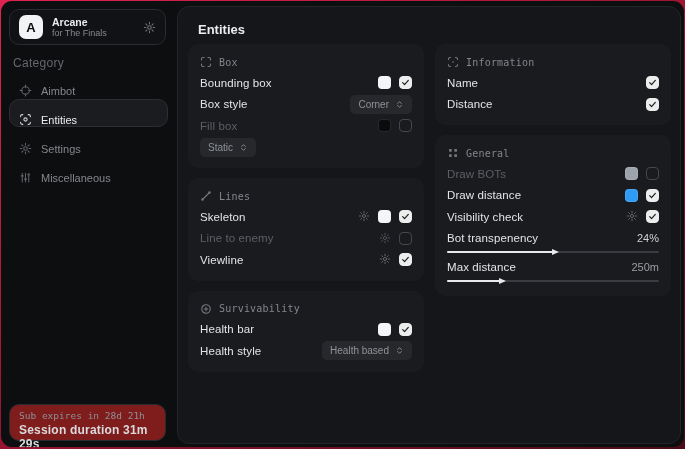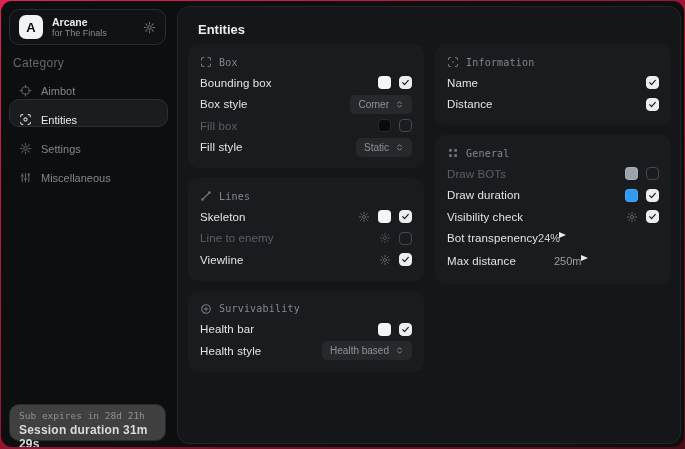--- a/index.html
+++ b/index.html
@@ -24,58 +24,58 @@
 
   .category-label{position:absolute;left:12px;top:55px;font-size:12px;color:#64676c;letter-spacing:.3px;}
 
   .nav{position:absolute;left:8px;top:69px;width:159px;display:flex;flex-direction:column;gap:1px;}
   .nav-item{height:28px;display:flex;align-items:flex-end;gap:9px;padding:0 9px;border-radius:10px;
     color:#83868b;font-size:11px;border:1px solid transparent;box-sizing:border-box;cursor:default;}
   .nav-item .nico{color:#5e6166;display:flex;}
   .nav-item.active{background:#1b1c20;border-color:#2d2e33;color:#eceded;}
   .nav-item.active .nico{color:#d4d5d7;}
 
-  .status-card{position:absolute;left:8px;bottom:6px;width:157px;height:37px;border:1px solid #2a2b2f;background:#404040;
+  .status-card{position:absolute;left:8px;bottom:6px;width:157px;height:37px;border:1px solid #2a2b2f;background:#7f1d1d;
     border-radius:10px;padding:5px 9px;box-sizing:border-box;}
   .status-line1{font-family:"DejaVu Sans Mono","Liberation Mono",monospace;font-size:9.5px;color:#8d9095;white-space:nowrap;}
   .status-line2{font-size:12px;font-weight:700;color:#d9dadc;margin-top:2px;letter-spacing:.2px;}
 
   
   .main{position:absolute;left:176px;top:5px;right:3px;bottom:3px;background:#151619;border:1px solid #242529;border-radius:12px;}
   .page-title{position:absolute;left:20px;top:15px;font-size:13px;font-weight:700;color:#ececee;}
 
   .col{position:absolute;top:37px;width:236px;display:flex;flex-direction:column;gap:10px;}
   .col-left{left:10px;}
   .col-right{left:257px;}
 
   .card{background:#1a1b1f;border-radius:10px;padding:8px 12px 10px;box-sizing:border-box;}
   .card-header{display:flex;align-items:center;gap:7px;height:20px;color:#83868b;
     font-family:"DejaVu Sans Mono","Liberation Mono",monospace;font-size:10px;letter-spacing:.2px;}
   .card-header .hico{display:flex;color:#75787d;}
 
   .row{display:flex;align-items:center;height:21.5px;}
   .row-label{flex:1;font-size:11.5px;font-weight:500;color:#e3e4e6;letter-spacing:.1px;}
   .row.disabled .row-label{color:#5c5f64;}
-  .controls{display:flex;align-items:center;gap:8px;}
+  .controls{display:flex;gap:8px;}
   .gear-sm{color:#63666b;display:flex;}
   .row.disabled .gear-sm{color:#4d5055;}
 
   .swatch{width:13px;height:13px;border-radius:4px;box-shadow:inset 0 0 0 1px rgba(255,255,255,.12);flex:none;}
   .checkbox{width:13px;height:13px;border:1.5px solid #54575c;border-radius:4px;box-sizing:border-box;
     display:flex;align-items:center;justify-content:center;flex:none;cursor:pointer;}
   .checkbox .check{opacity:0;display:flex;}
   .checkbox.on{background:#eceded;border-color:#eceded;}
   .checkbox.on .check{opacity:1;color:#1a1b1d;}
   .row.disabled .checkbox{border-color:#44474c;}
 
   .dropdown{display:inline-flex;align-items:center;gap:6px;height:19px;padding:0 8px;background:#26282c;border-radius:5px;
     color:#8f9297;font-size:10px;cursor:pointer;}
   .dropdown .chev{display:flex;color:#8f9297;}
 
-  .slider-row{display:flex;flex-direction:row;justify-content:flex-start;padding:2px 0 4px;}
+  .slider-row{display:flex;flex-direction:column;justify-content:flex-start;padding:2px 0 4px;}
   .slider-top{display:flex;justify-content:space-between;align-items:center;height:17px;}
   .slider-value{font-size:11px;color:#cfd1d4;}
   .slider-value.dim{color:#9a9da1;margin-left:38px;}
   .slider-track{position:relative;height:2px;background:#3a3c41;border-radius:1px;margin-top:4px;}
   .slider-fill{position:relative;height:2px;background:#e9eaec;border-radius:1px;}
   .slider-thumb{position:absolute;right:-6px;top:50%;transform:translateY(-50%);width:0;height:0;
     border-top:3.5px solid transparent;border-bottom:3.5px solid transparent;border-left:7px solid #e9eaec;}
 
   svg{display:block;}
 </style>
@@ -195,21 +195,20 @@
             <span class="checkbox">
               <span class="check">
                   <svg width="9" height="9" viewBox="0 0 24 24" fill="none" stroke="currentColor" stroke-width="3.2" stroke-linecap="round" stroke-linejoin="round">
                     <path d="M4.5 12.5l5 5L19.5 6.5"></path>
                   </svg>
                 </span>
             </span>
           </span>
         </div>
         <div class="row">
-          <span class="row-label">Fill style</span>
           <span class="controls">
             <span class="dropdown">
               <span>Static</span>
               <span class="chev">
                   <svg width="9" height="9" viewBox="0 0 24 24" fill="none" stroke="currentColor" stroke-width="2.4" stroke-linecap="round" stroke-linejoin="round">
                     <path d="M7 9.5l5-5 5 5M7 14.5l5 5 5-5"></path>
                   </svg>
                 </span>
             </span>
           </span>
@@ -380,21 +379,21 @@
             <span class="checkbox">
               <span class="check">
                   <svg width="9" height="9" viewBox="0 0 24 24" fill="none" stroke="currentColor" stroke-width="3.2" stroke-linecap="round" stroke-linejoin="round">
                     <path d="M4.5 12.5l5 5L19.5 6.5"></path>
                   </svg>
                 </span>
             </span>
           </span>
         </div>
         <div class="row">
-          <span class="row-label">Draw duration</span>
+          <span class="row-label">Draw distance</span>
           <span class="controls">
             <span class="swatch" style="background-color: rgb(47, 155, 245);"></span>
             <span class="checkbox on">
               <span class="check">
                   <svg width="9" height="9" viewBox="0 0 24 24" fill="none" stroke="currentColor" stroke-width="3.2" stroke-linecap="round" stroke-linejoin="round">
                     <path d="M4.5 12.5l5 5L19.5 6.5"></path>
                   </svg>
                 </span>
             </span>
           </span>

